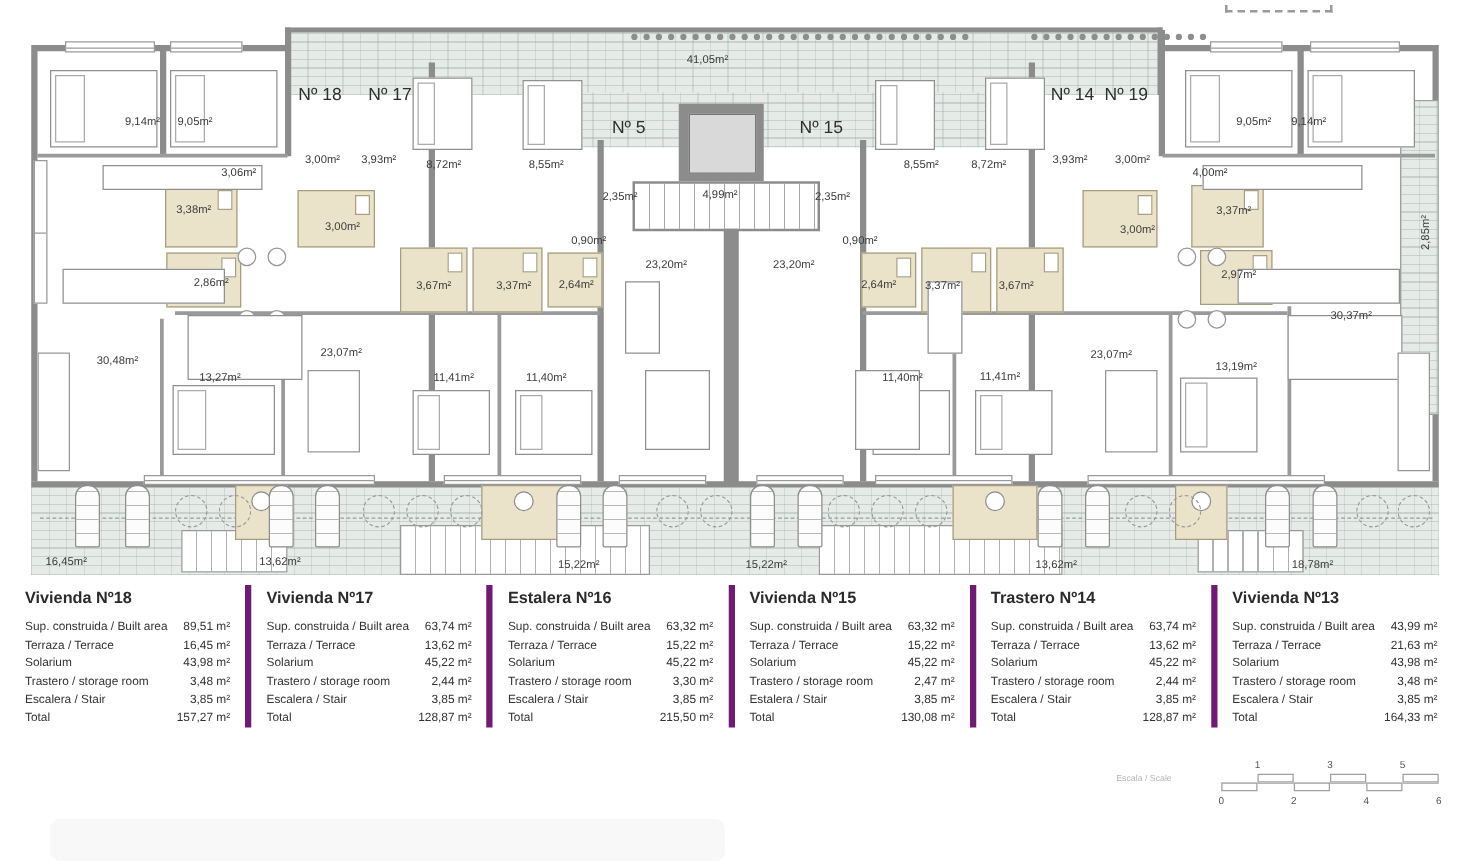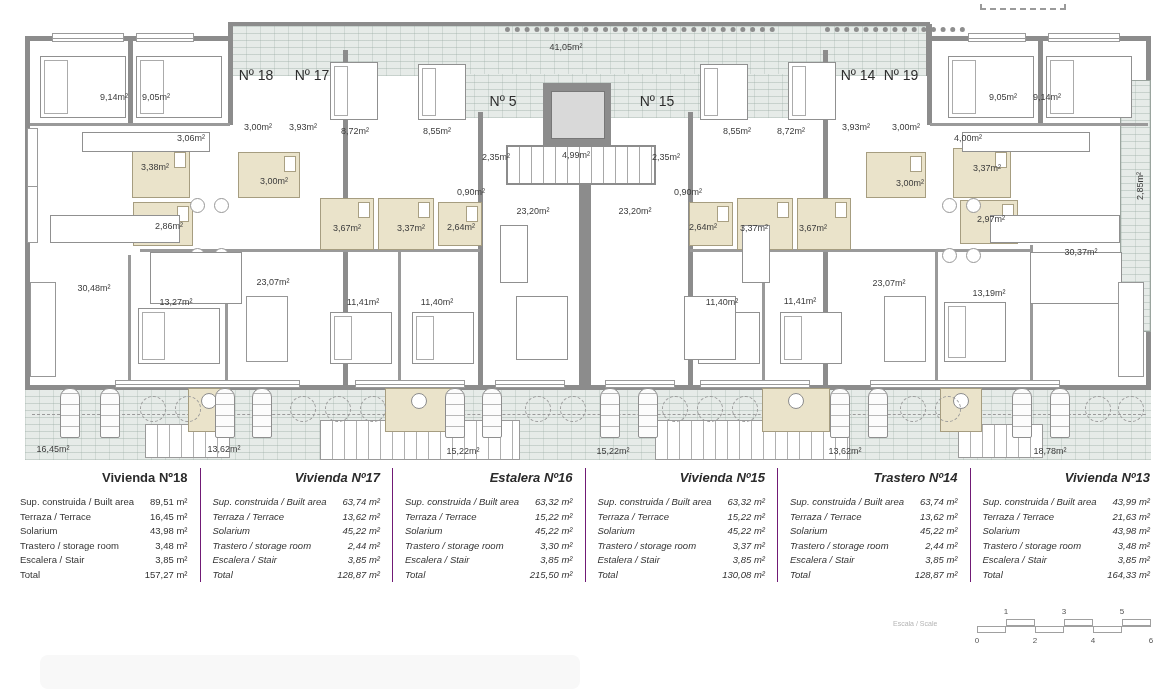--- a/index.html
+++ b/index.html
@@ -50,22 +50,22 @@
   .plant{position:absolute;width:26px;height:26px;border:1px dashed #9a9a9a;border-radius:50%;box-sizing:border-box;}
   
   .room-label{position:absolute;transform:translate(-50%,-50%);font-size:9px;color:#3c3c3c;white-space:nowrap;}
   .room-label.vertical{writing-mode:vertical-rl;transform:translate(-50%,-50%) rotate(180deg);}
   .unit-tag{position:absolute;transform:translate(-50%,-50%);font-size:14px;color:#2e2e2e;white-space:nowrap;}
   
   .top-right-dashed{position:absolute;left:980px;top:-6px;width:82px;height:12px;border:2px dashed #9a9a9a;}
   
   #tables{position:absolute;left:8px;top:468px;width:1154px;display:flex;}
   .unit-table{flex:1 1 0;padding:0 12px;box-sizing:border-box;}
-  .unit-table + .unit-table{border-left:1px solid #701a75;font-style:italic;}
-  .unit-table h3{margin:2px 0 10px 0;text-align:right;font-size:13px;font-weight:bold;color:#2b2b2b;}
+  .unit-table + .unit-table{border-left:5px solid #701a75;}
+  .unit-table h3{margin:2px 0 10px 0;text-align:left;font-size:13px;font-weight:bold;color:#2b2b2b;}
   .trow{display:flex;justify-content:space-between;font-size:9.5px;line-height:14.5px;color:#333;}
   .trow .lab{text-align:left;}
   .trow .val{text-align:right;}
   
   #scalebar{position:absolute;left:893px;top:606px;width:268px;height:42px;font-size:8px;color:#555;}
   .sb-label{position:absolute;left:0;top:14px;font-size:7px;color:#b5b5b5;}
   .sb-bar{position:absolute;left:84px;top:12px;width:174px;height:16px;}
   .sb-mid{position:absolute;left:0;right:0;top:8px;border-top:1px solid #a0a0a0;}
   .sb-seg{position:absolute;width:29px;height:7px;border:1px solid #a0a0a0;box-sizing:border-box;background:#fff;}
   .sb-seg.up{top:1px;} .sb-seg.down{top:8px;}
@@ -364,21 +364,21 @@
         <div class="trow">
           <span class="lab">Terraza / Terrace</span>
           <span class="val">15,22 m²</span>
         </div>
         <div class="trow">
           <span class="lab">Solarium</span>
           <span class="val">45,22 m²</span>
         </div>
         <div class="trow">
           <span class="lab">Trastero / storage room</span>
-          <span class="val">3,37 m²</span>
+          <span class="val">2,47 m²</span>
         </div>
         <div class="trow">
           <span class="lab">Estalera / Stair</span>
           <span class="val">3,85 m²</span>
         </div>
         <div class="trow">
           <span class="lab">Total</span>
           <span class="val">130,08 m²</span>
         </div>
       </div>

